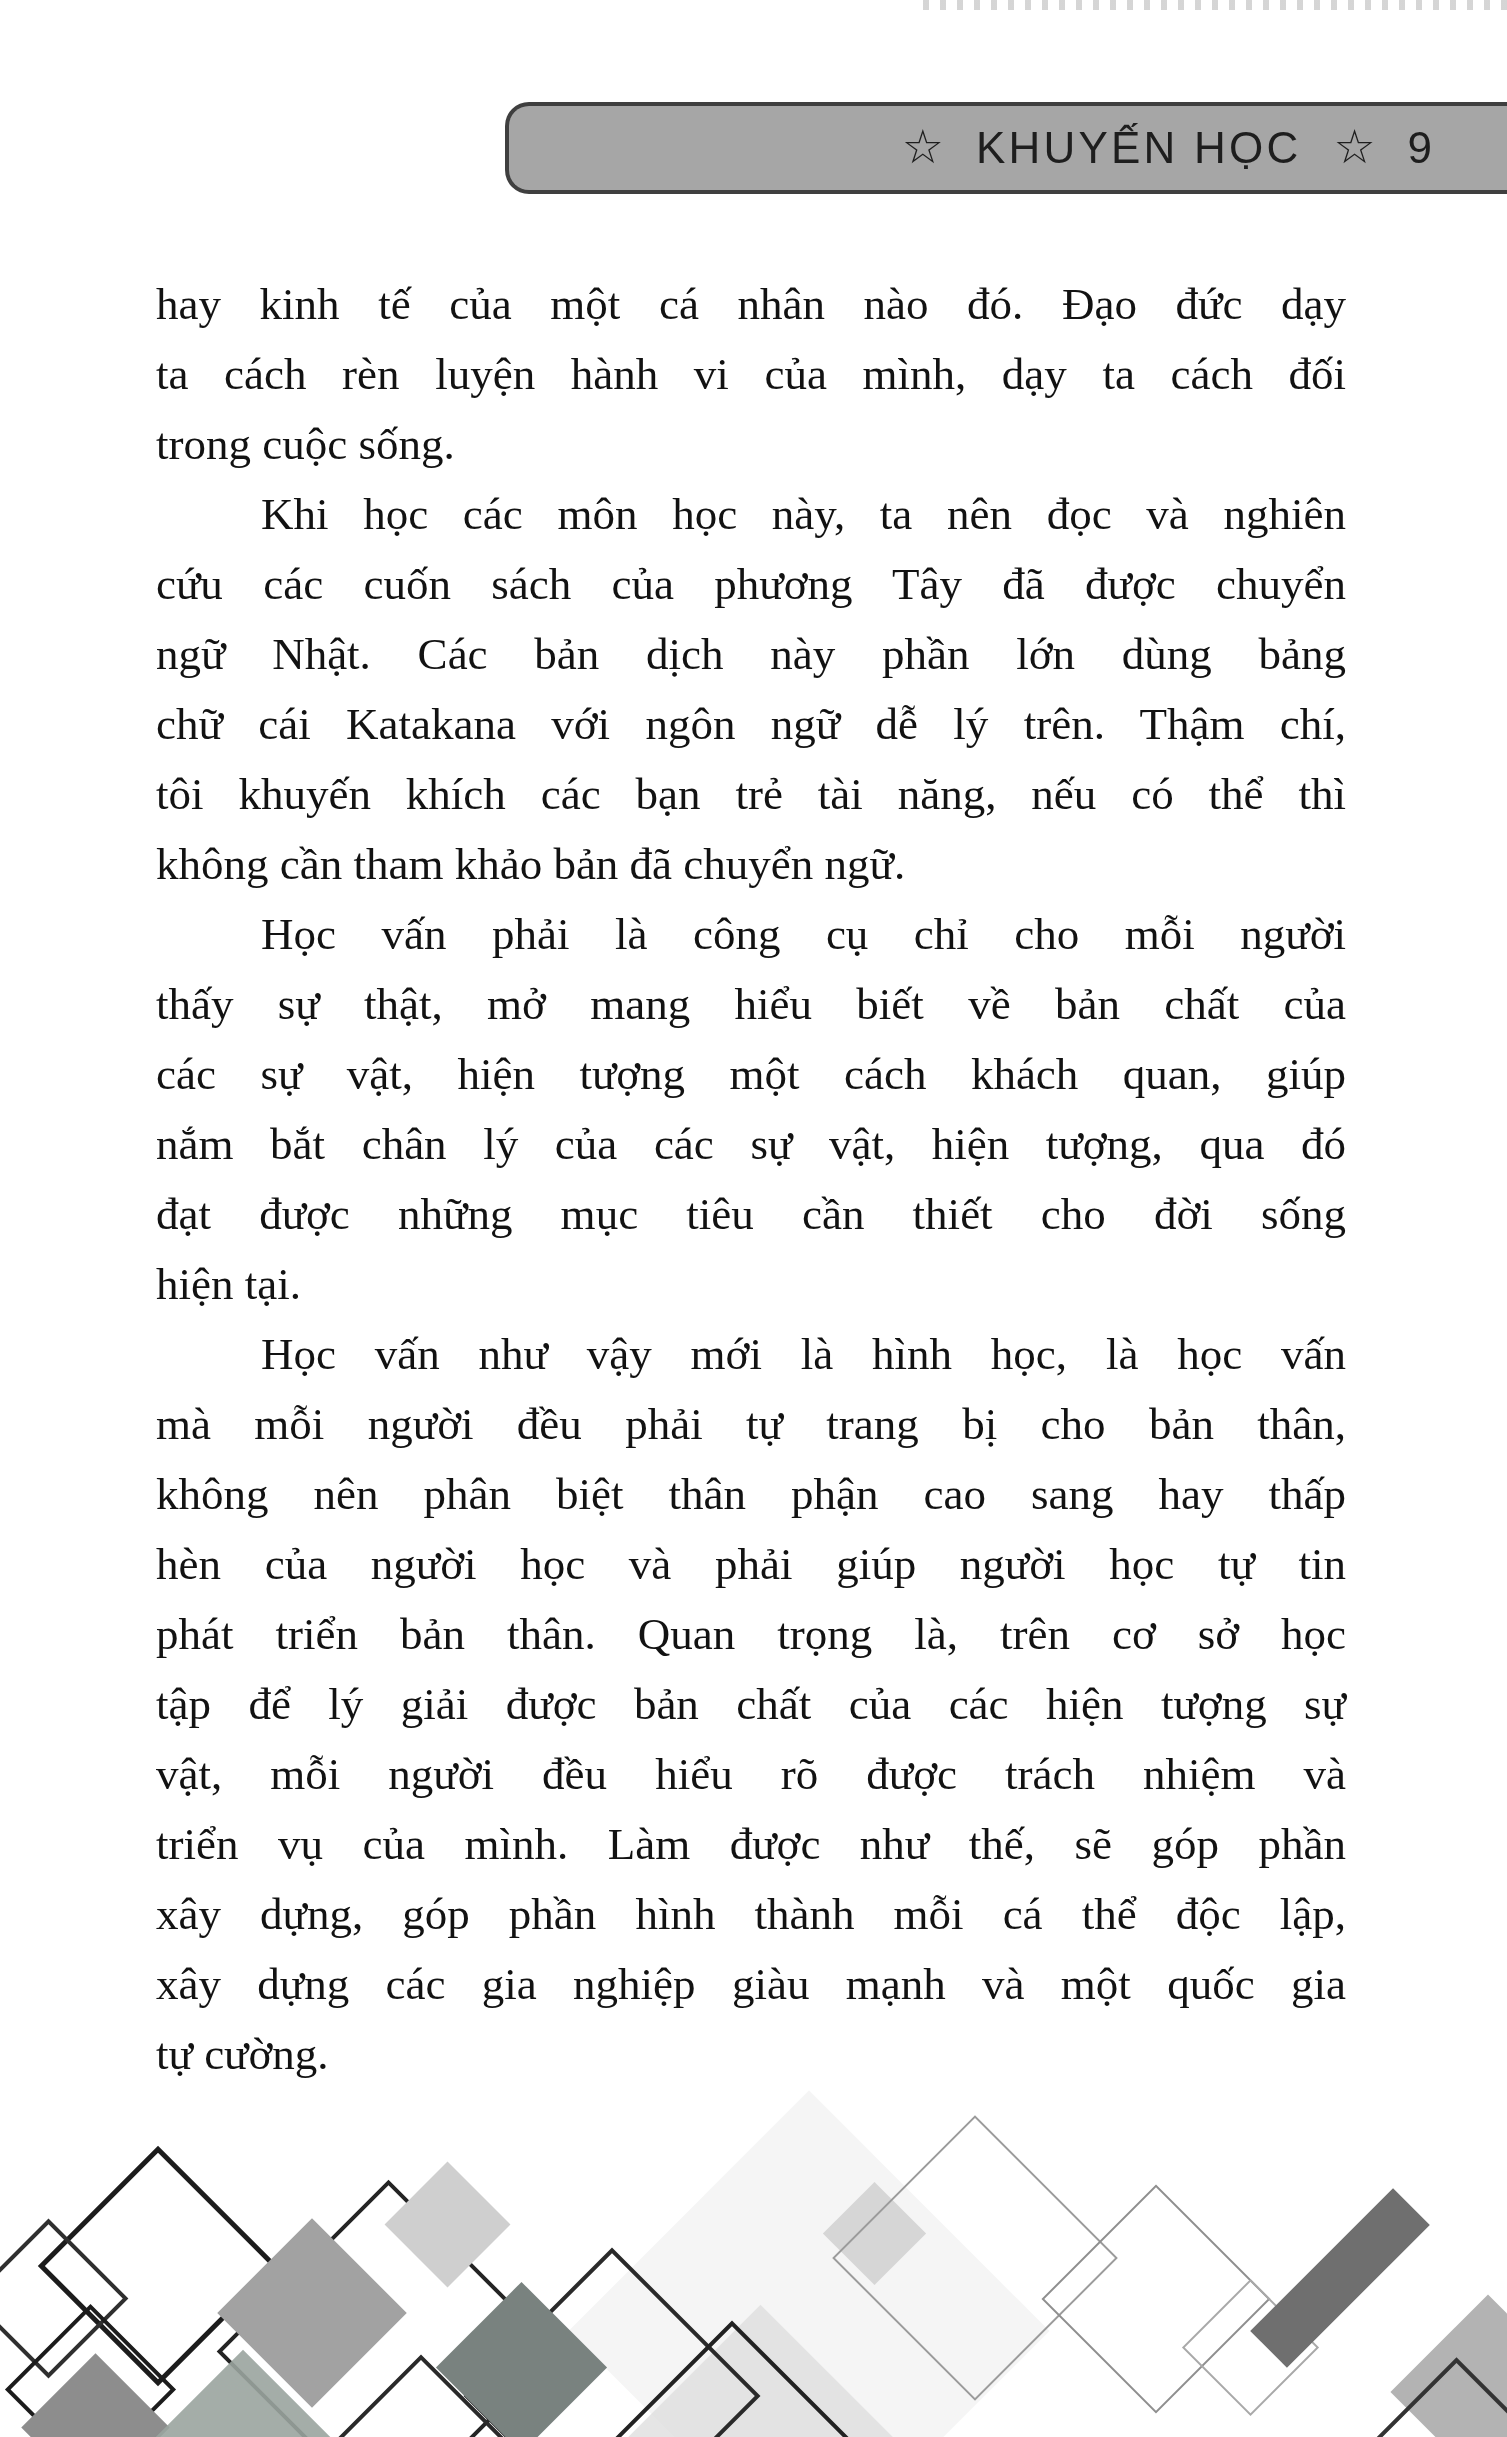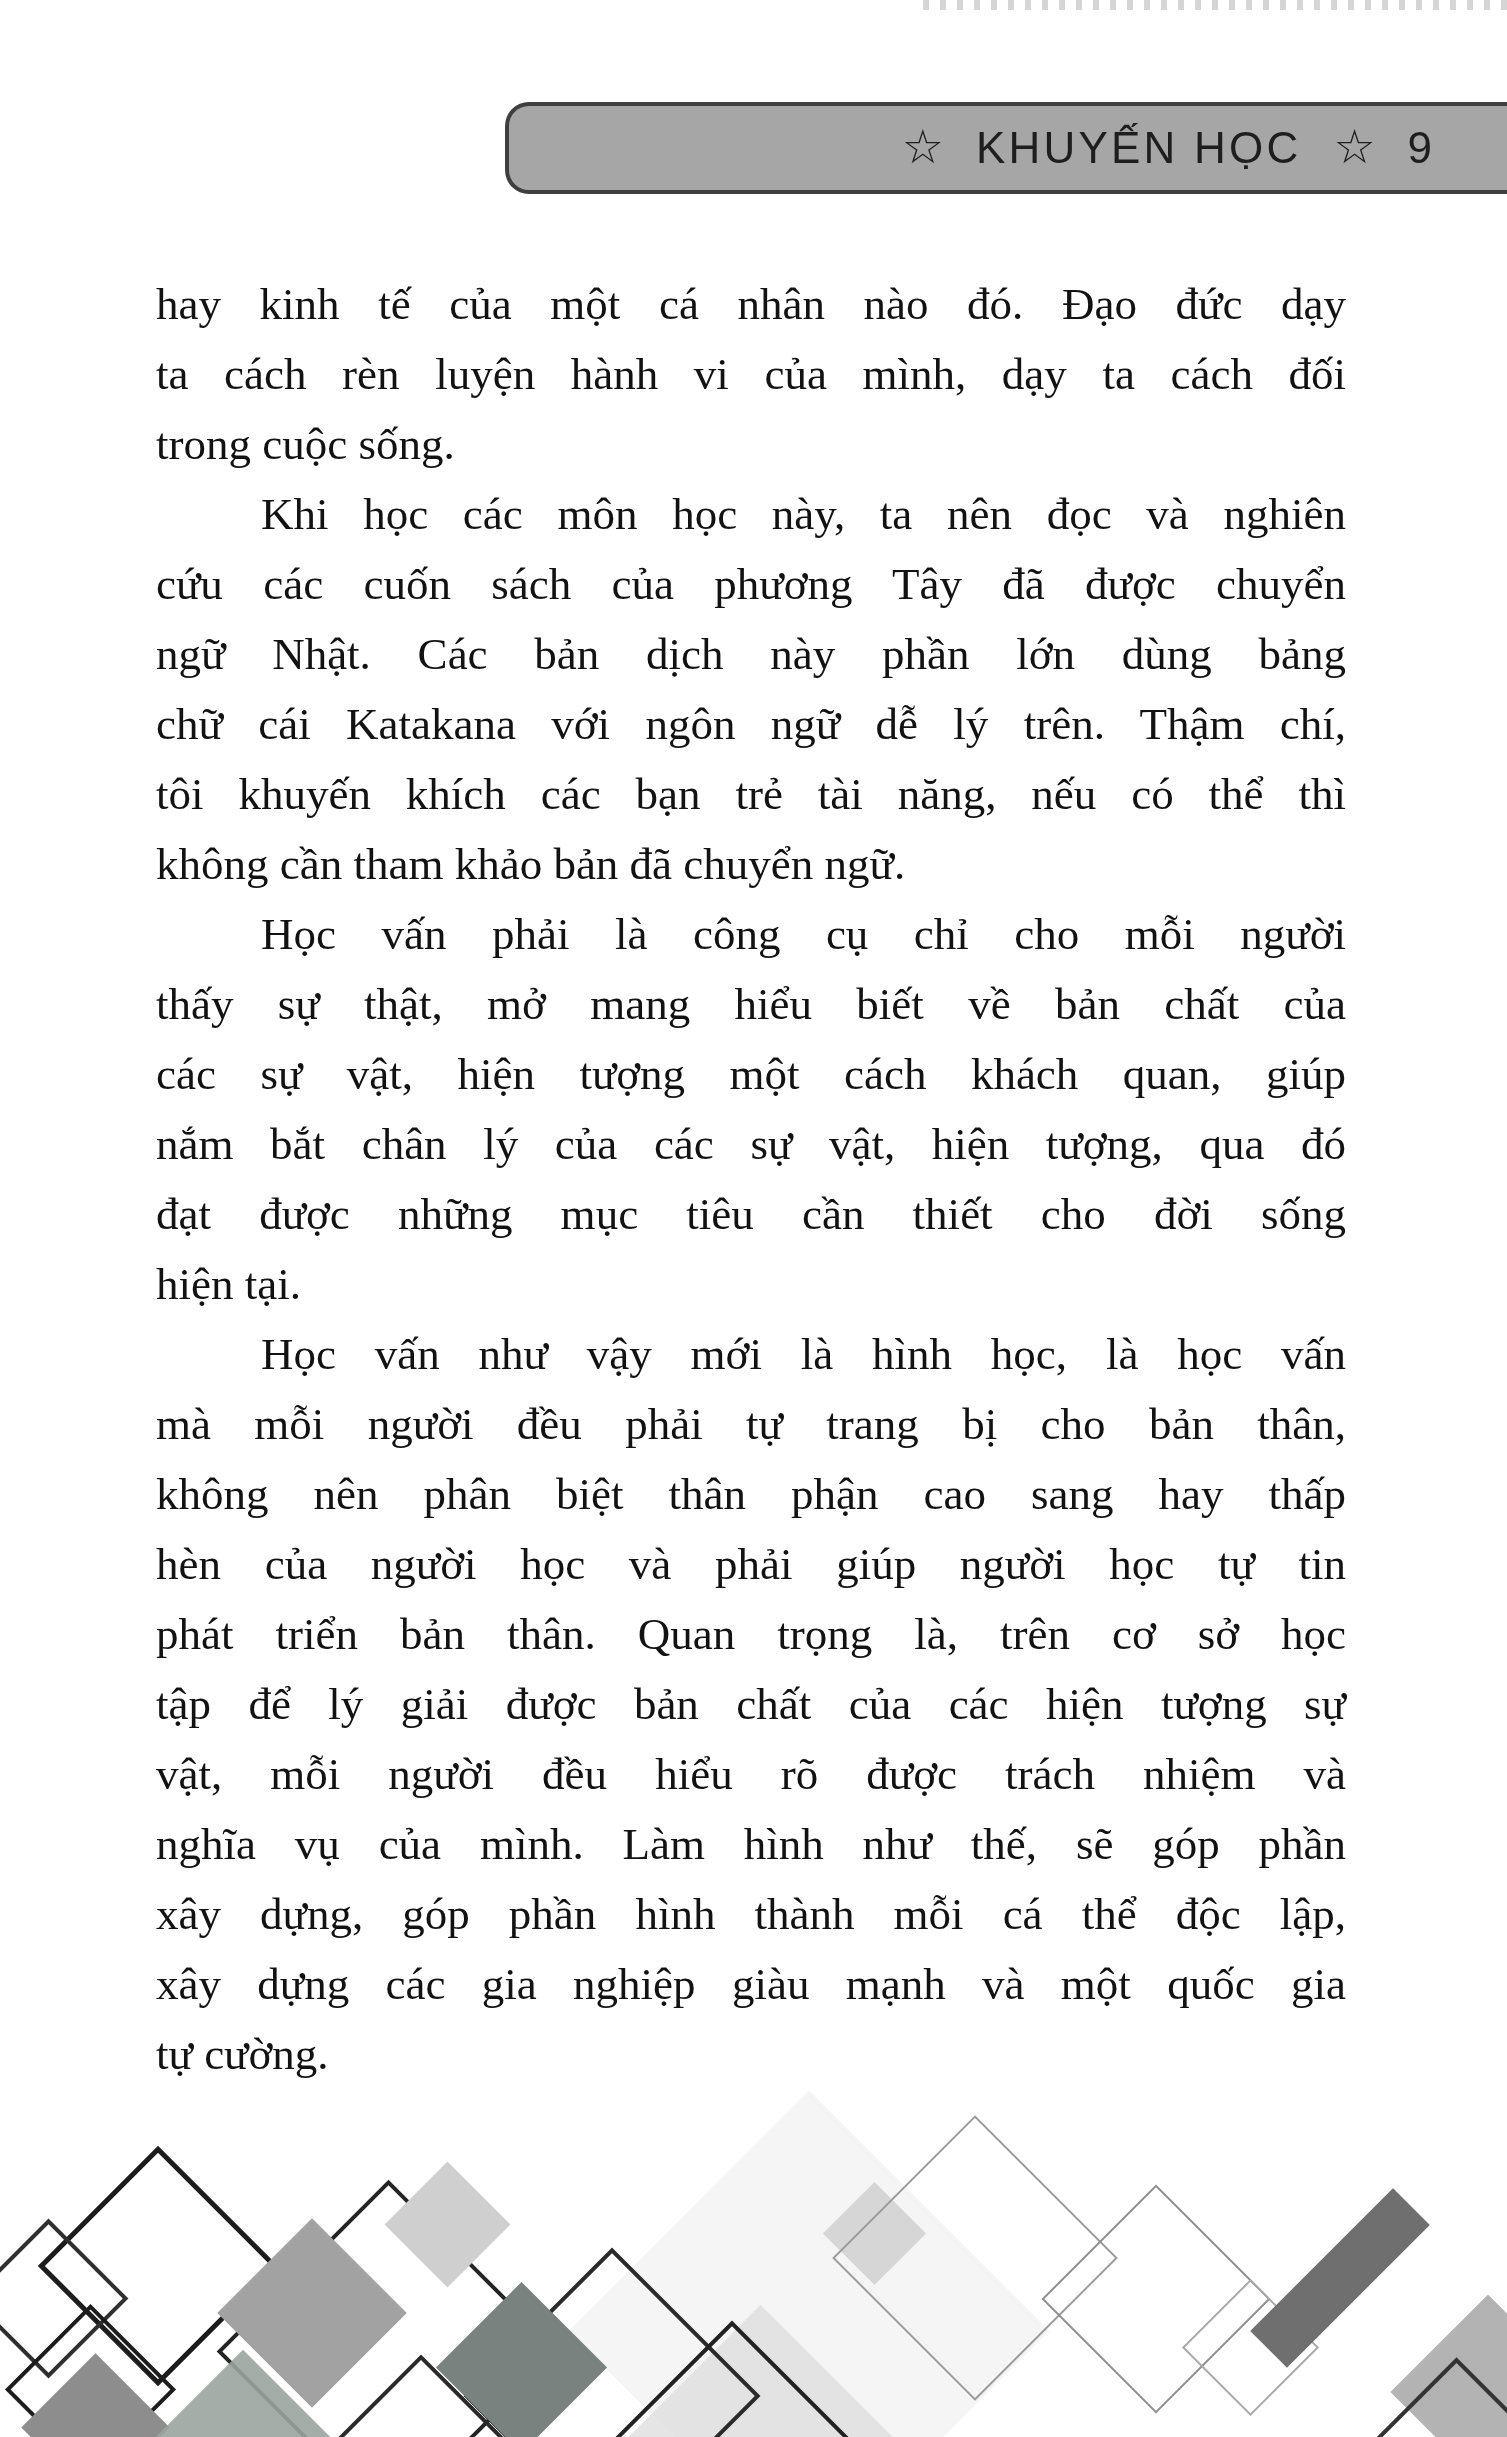--- a/index.html
+++ b/index.html
@@ -129,20 +129,20 @@
       <div class="line">nắm bắt chân lý của các sự vật, hiện tượng, qua đó</div>
       <div class="line">đạt được những mục tiêu cần thiết cho đời sống</div>
       <div class="line para-end">hiện tại.</div>
       <div class="line indent">Học vấn như vậy mới là hình học, là học vấn</div>
       <div class="line">mà mỗi người đều phải tự trang bị cho bản thân,</div>
       <div class="line">không nên phân biệt thân phận cao sang hay thấp</div>
       <div class="line">hèn của người học và phải giúp người học tự tin</div>
       <div class="line">phát triển bản thân. Quan trọng là, trên cơ sở học</div>
       <div class="line">tập để lý giải được bản chất của các hiện tượng sự</div>
       <div class="line">vật, mỗi người đều hiểu rõ được trách nhiệm và</div>
-      <div class="line">nghĩa vụ của mình. Làm hình như thế, sẽ góp phần</div>
+      <div class="line">triển vụ của mình. Làm được như thế, sẽ góp phần</div>
       <div class="line">xây dựng, góp phần hình thành mỗi cá thể độc lập,</div>
       <div class="line">xây dựng các gia nghiệp giàu mạnh và một quốc gia</div>
       <div class="line para-end">tự cường.</div>
     </div>
 
 </div>
 
 
 </body></html>

